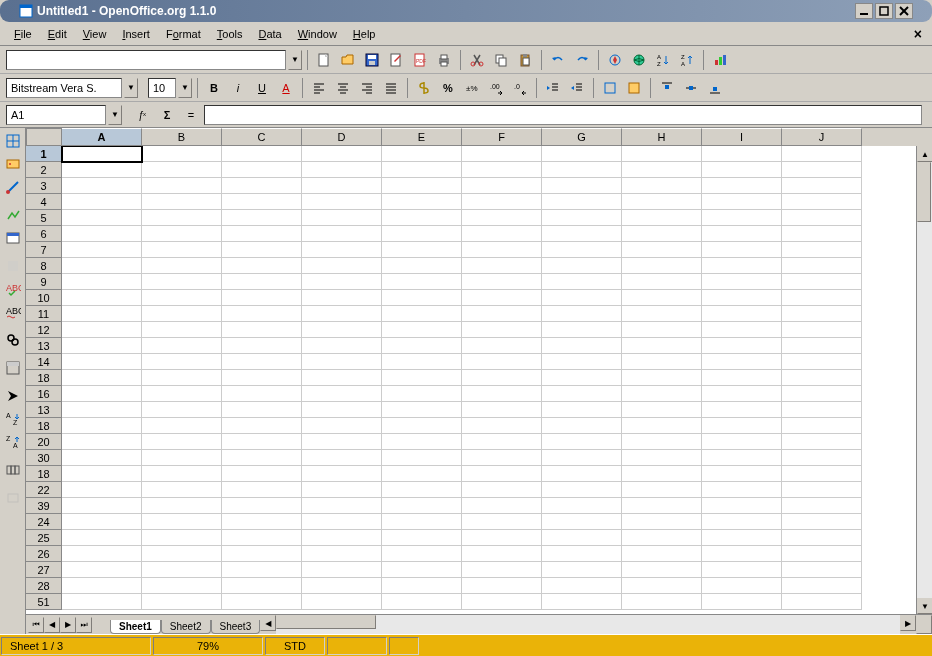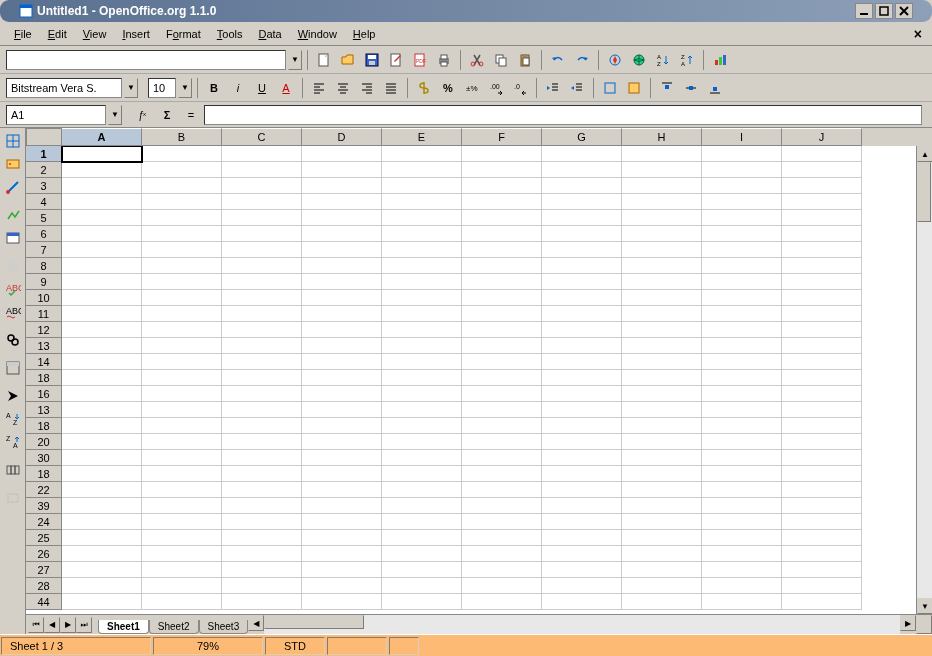--- a/index.html
+++ b/index.html
@@ -40,27 +40,27 @@
 .cell-grid { display: grid; grid-template-columns: repeat(10, 80px); grid-auto-rows: 16px; }
 .cell { border-right: 1px solid #ccc; border-bottom: 1px solid #ccc; }
 .cell.active { border: 2px solid #000; margin: -1px; z-index: 2; position: relative; }
 .vscroll { width: 16px; background: #d4d0c8; border-left: 1px solid #888; display: flex; flex-direction: column; }
 .scroll-btn { width: 16px; height: 16px; background: #d4d0c8; border: 1px outset #d4d0c8; display: flex; align-items: center; justify-content: center; font-size: 8px; cursor: pointer; }
 .scroll-track-v { flex: 1; background: #e8e8e8; position: relative; }
 .scroll-thumb-v { position: absolute; top: 0; left: 0; width: 14px; height: 60px; background: #d4d0c8; border: 1px outset #d4d0c8; cursor: pointer; }
 .bottom-area { height: 20px; display: flex; background: #d4d0c8; border-top: 1px solid #888; }
 .sheet-nav { display: flex; align-items: center; padding: 0 2px; }
 .sheet-nav-btn { width: 16px; height: 16px; background: #d4d0c8; border: 1px outset #d4d0c8; display: flex; align-items: center; justify-content: center; font-size: 8px; cursor: pointer; }
-.sheet-tabs { display: flex; align-items: flex-end; margin-left: 4px; }
+.sheet-tabs { display: flex; align-items: flex-end; margin-left: 16px; }
 .sheet-tab { padding: 1px 8px; background: #d4d0c8; border: 1px solid #888; border-top: none; font-size: 10px; cursor: pointer; border-radius: 0 0 4px 4px; }
 .sheet-tab.active { background: white; font-weight: bold; }
 .hscroll { flex: 1; display: flex; background: #d4d0c8; }
 .scroll-track-h { flex: 1; background: #e8e8e8; position: relative; }
 .scroll-thumb-h { position: absolute; top: 0; left: 0; height: 14px; width: 100px; background: #d4d0c8; border: 1px outset #d4d0c8; cursor: pointer; }
-.statusbar { height: 22px; background: #fdba74; border-top: 1px solid #fff; display: flex; align-items: center; }
+.statusbar { height: 22px; background: #eab308; border-top: 1px solid #fff; display: flex; align-items: center; }
 .status-cell { height: 18px; border: 1px inset #d4d0c8; padding: 0 8px; display: flex; align-items: center; font-size: 11px; margin: 0 1px; }
 svg { display: block; }
 </style>
 </head>
 <body>
 
 <div class="titlebar">
   <span class="titlebar-icon">
     <svg width="14" height="14" viewBox="0 0 14 14">
         <rect x="1" y="1" width="12" height="12" fill="#fff" stroke="#06c"></rect>
@@ -497,21 +497,21 @@
           <div class="row-h">20</div>
           <div class="row-h">30</div>
           <div class="row-h">18</div>
           <div class="row-h">22</div>
           <div class="row-h">39</div>
           <div class="row-h">24</div>
           <div class="row-h">25</div>
           <div class="row-h">26</div>
           <div class="row-h">27</div>
           <div class="row-h">28</div>
-          <div class="row-h">44</div>
+          <div class="row-h">51</div>
         </div>
       <div class="cells">
         <div class="cell-grid" id="cellgrid">
             <div class="cell active"></div>
             <div class="cell"></div>
             <div class="cell"></div>
             <div class="cell"></div>
             <div class="cell"></div>
             <div class="cell"></div>
             <div class="cell"></div>

